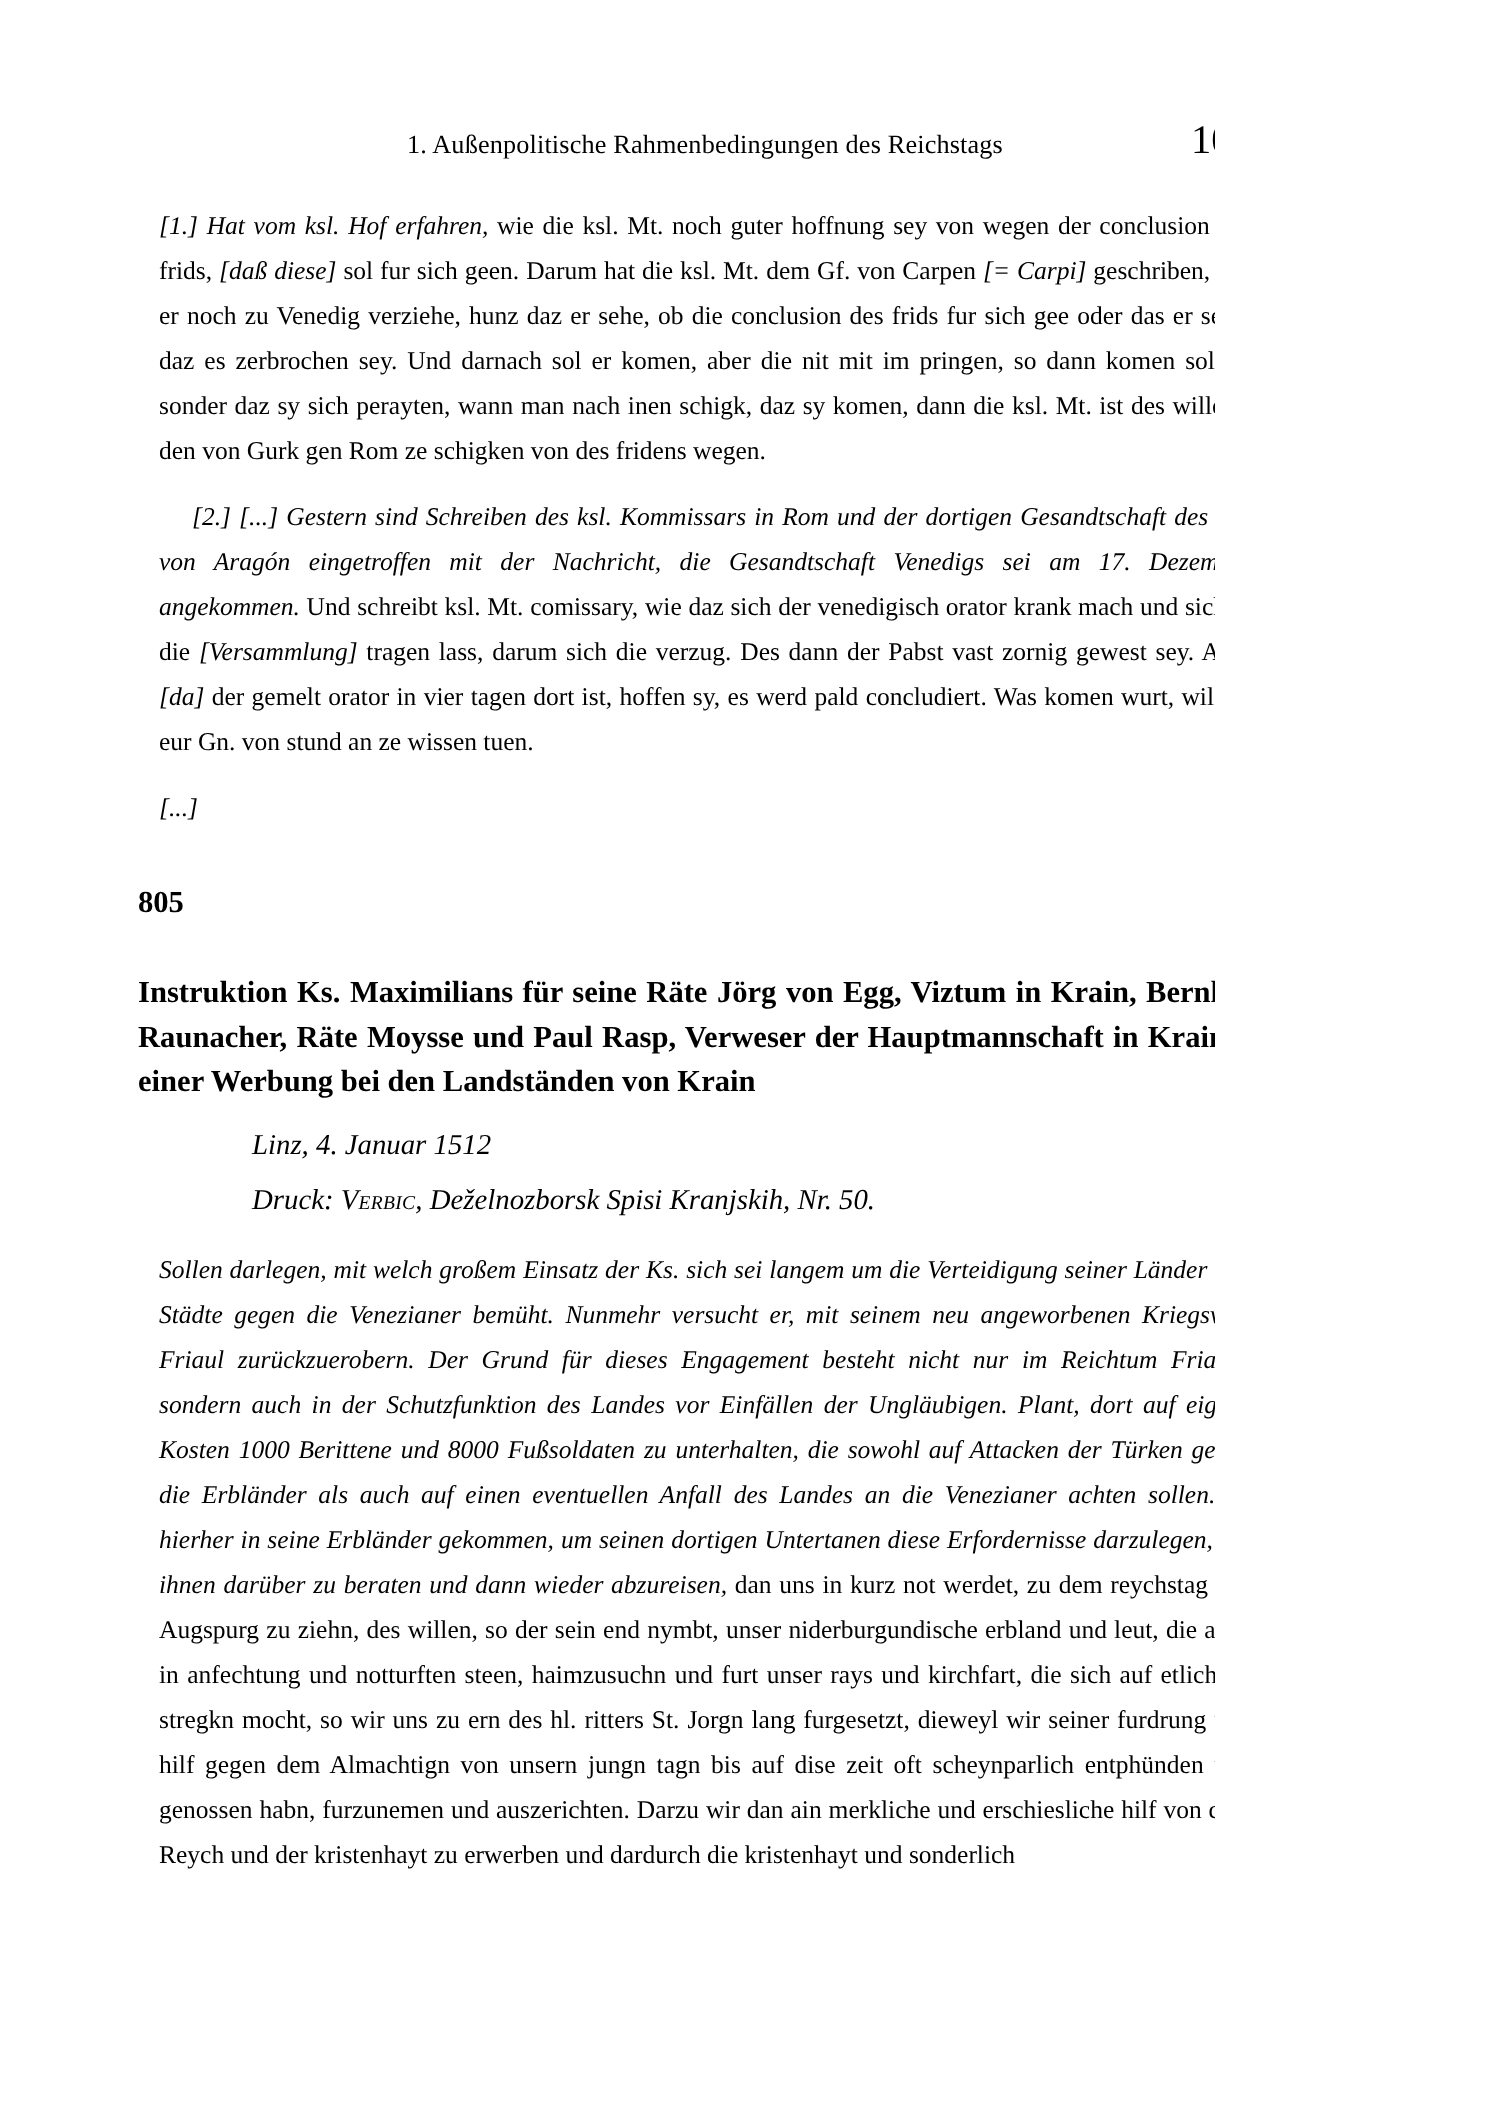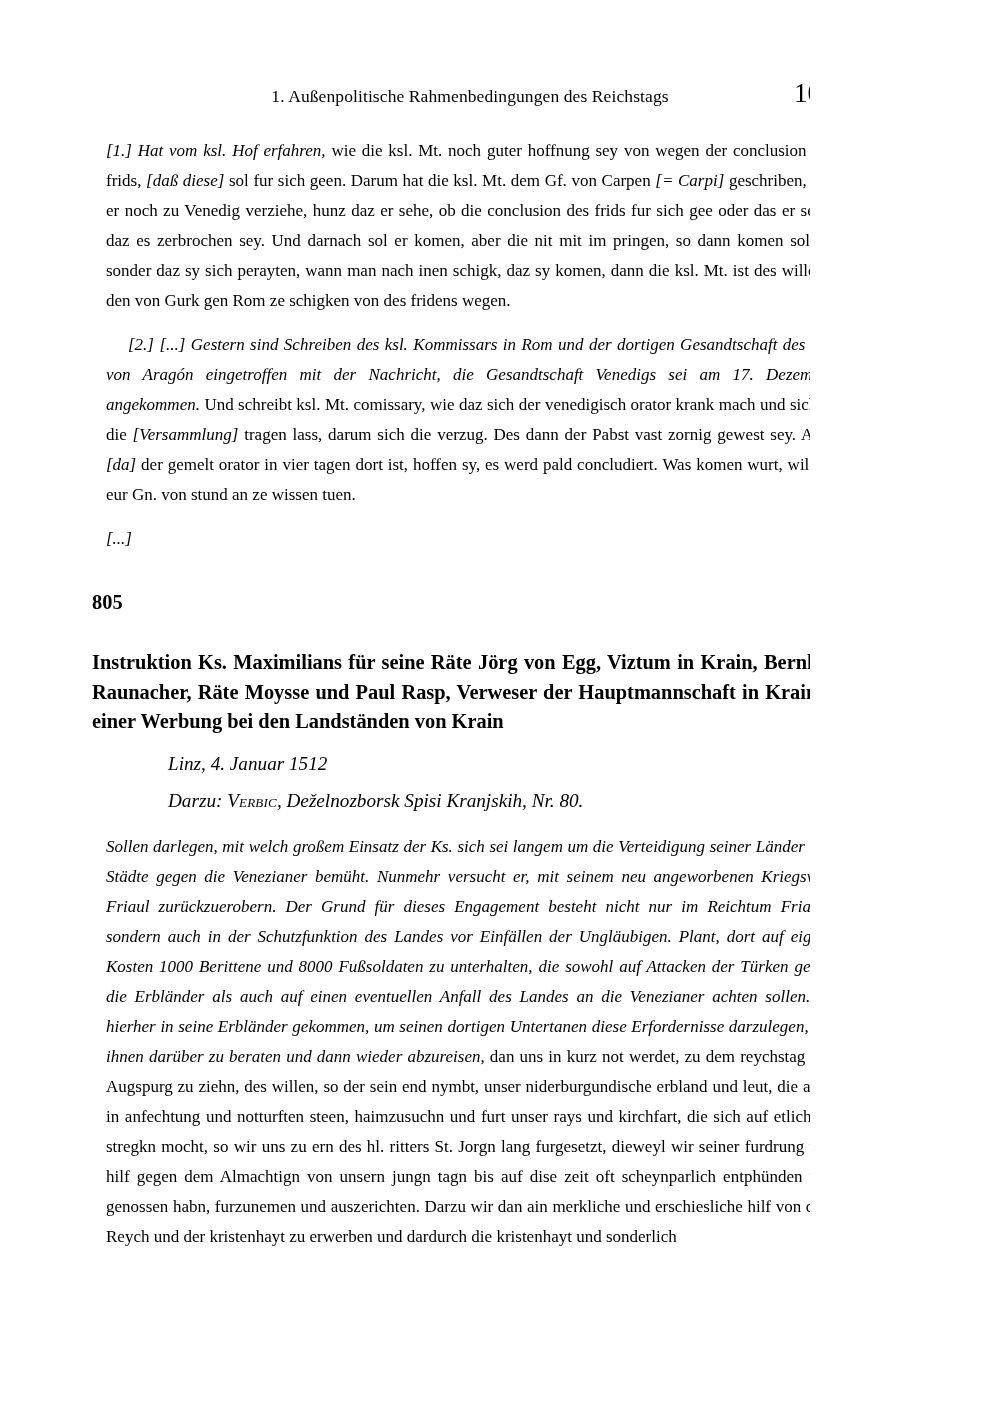--- a/index.html
+++ b/index.html
@@ -129,20 +129,20 @@
 
     <p class="tp"><span class="it">[...]</span></p>
 
     <div class="doc-heading">
       <span class="doc-number">805</span>
       <span class="doc-title">Instruktion Ks. Maximilians für seine Räte Jörg von Egg, Viztum in Krain, Bernhard Raunacher, Räte Moysse und Paul Rasp, Verweser der Hauptmannschaft in Krain, zu einer Werbung bei den Landständen von Krain</span>
     </div>
 
     <div class="meta-line meta-date">Linz, 4. Januar 1512</div>
 
-    <div class="meta-line meta-source"><span class="it">Darzu:</span><span>&nbsp;</span><span class="smallcaps">Verbic</span><span class="it">, Deželnozborsk Spisi Kranjskih, Nr. 80.</span></div>
+    <div class="meta-line meta-source"><span class="it">Druck:</span><span>&nbsp;</span><span class="smallcaps">Verbic</span><span class="it">, Deželnozborsk Spisi Kranjskih, Nr. 50.</span></div>
 
     <div class="regest-block">
       <p class="tp"><span class="it">Sollen darlegen, mit welch großem Einsatz der Ks. sich sei langem um die Verteidigung seiner Länder und Städte gegen die Venezianer bemüht. Nunmehr versucht er, mit seinem neu angeworbenen Kriegsvolk Friaul zurückzuerobern. Der Grund für dieses Engagement besteht nicht nur im Reichtum Friauls, sondern auch in der Schutzfunktion des Landes vor Einfällen der Ungläubigen. Plant, dort auf eigene Kosten 1000 Berittene und 8000 Fußsoldaten zu unterhalten, die sowohl auf Attacken der Türken gegen die Erbländer als auch auf einen eventuellen Anfall des Landes an die Venezianer achten sollen. Ist hierher in seine Erbländer gekommen, um seinen dortigen Untertanen diese Erfordernisse darzulegen, mit ihnen darüber zu beraten und dann wieder abzureisen,</span><span> dan uns in kurz not werdet, zu dem reychstag gen Augspurg zu ziehn, des willen, so der sein end nymbt, unser niderburgundische erbland und leut, die auch in anfechtung und notturften steen, haimzusuchn und furt unser rays und kirchfart, die sich auf etlich jar stregkn mocht, so wir uns zu ern des hl. ritters St. Jorgn lang furgesetzt, dieweyl wir seiner furdrung und hilf gegen dem Almachtign von unsern jungn tagn bis auf dise zeit oft scheynparlich entphünden und genossen habn, furzunemen und auszerichten. Darzu wir dan ain merkliche und erschiesliche hilf von dem Reych und der kristenhayt zu erwerben und dardurch die kristenhayt und sonderlich</span></p>
     </div>
 
   </div>
 </div>
 
 </body></html>

